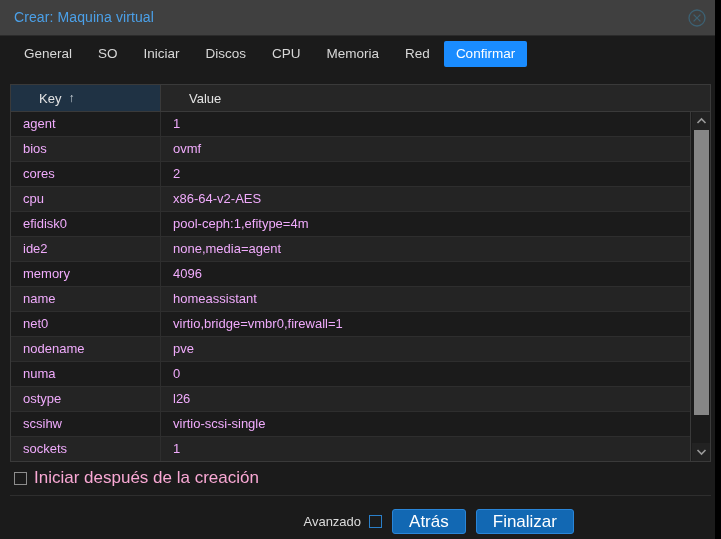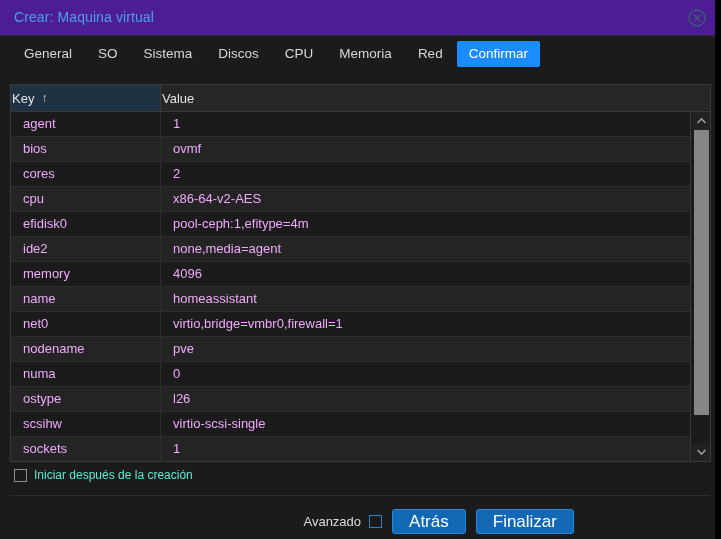--- a/index.html
+++ b/index.html
@@ -24,21 +24,21 @@
     background: #1b1b1b;
     box-sizing: border-box;
   }
 
   
   .titlebar {
     position: absolute;
     left: 0; top: 0;
     width: 715px;
     height: 36px;
-    background: #4c1d95;
+    background: #404040;
     border-bottom: 1px solid #2b2b2b;
     box-sizing: border-box;
   }
   .title-text {
     position: absolute;
     left: 14px;
     top: 9px;
     font-size: 14px;
     color: #4ba0e8;
     letter-spacing: .1px;
@@ -106,21 +106,21 @@
     display: flex;
     background: #262626;
     border-bottom: 1px solid #3a3a3a;
     box-sizing: border-box;
   }
   .hcell {
     font-size: 13px;
     color: #e3e3e3;
     display: flex;
     align-items: center;
-    padding-left: 1px;
+    padding-left: 28px;
     box-sizing: border-box;
     height: 26px;
     border-right: 1px solid #3a3a3a;
     cursor: pointer;
     position: relative;
   }
   .hcell.key {
     width: 150px;
     background: #1f3244;
   }
@@ -229,22 +229,22 @@
   .checkbox {
     width: 13px;
     height: 13px;
     border: 1px solid #8d8d8d;
     background: #1b1b1b;
     box-sizing: border-box;
     cursor: pointer;
   }
   .checkbox.focus { border-color: #2a7fc9; }
   .chk-label {
-    font-size: 12px;
-    color: #5eead4;
+    font-size: 17px;
+    color: #f9a8d4;
     margin-left: 7px;
     white-space: nowrap;
   }
 
   
   .footer {
     position: absolute;
     left: 0;
     top: 500px;
     width: 581px;
@@ -290,21 +290,21 @@
         <line x1="6.6" y1="6.6" x2="13.4" y2="13.4" stroke="#3d6173" stroke-width="1.3"></line>
         <line x1="13.4" y1="6.6" x2="6.6" y2="13.4" stroke="#3d6173" stroke-width="1.3"></line>
       </svg>
     </div>
   </div>
 
   <div class="tabbar">
     <div class="tabs">
       <div class="tab">General</div>
       <div class="tab">SO</div>
-      <div class="tab">Sistema</div>
+      <div class="tab">Iniciar</div>
       <div class="tab">Discos</div>
       <div class="tab">CPU</div>
       <div class="tab">Memoria</div>
       <div class="tab">Red</div>
       <div class="tab active">Confirmar</div>
     </div>
   </div>
 
   <div class="grid-wrap">
 

